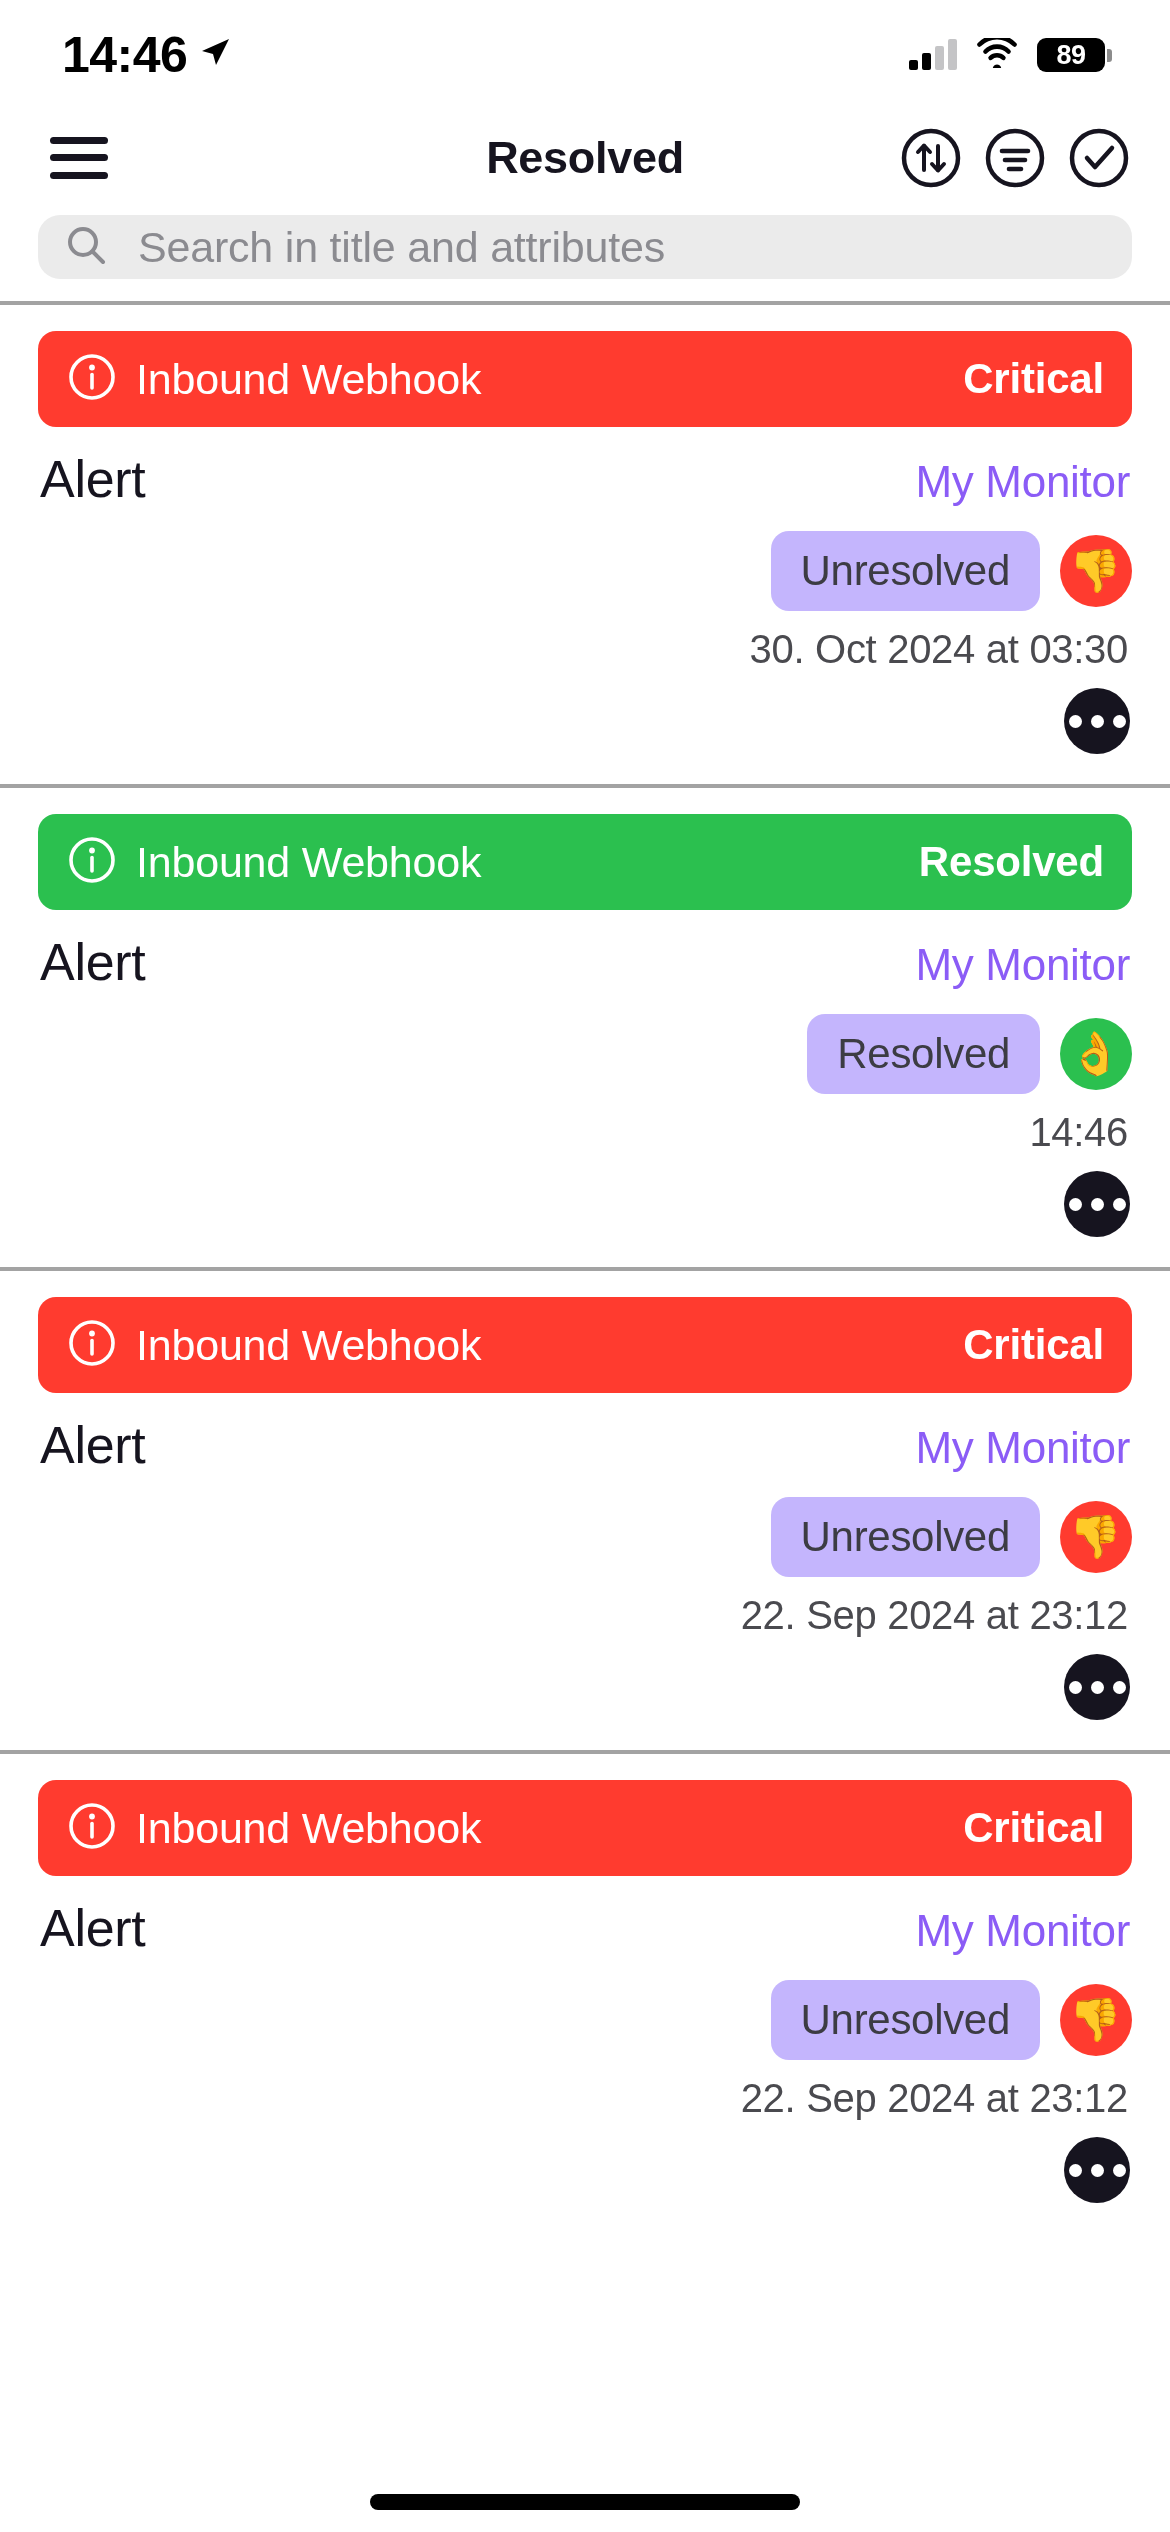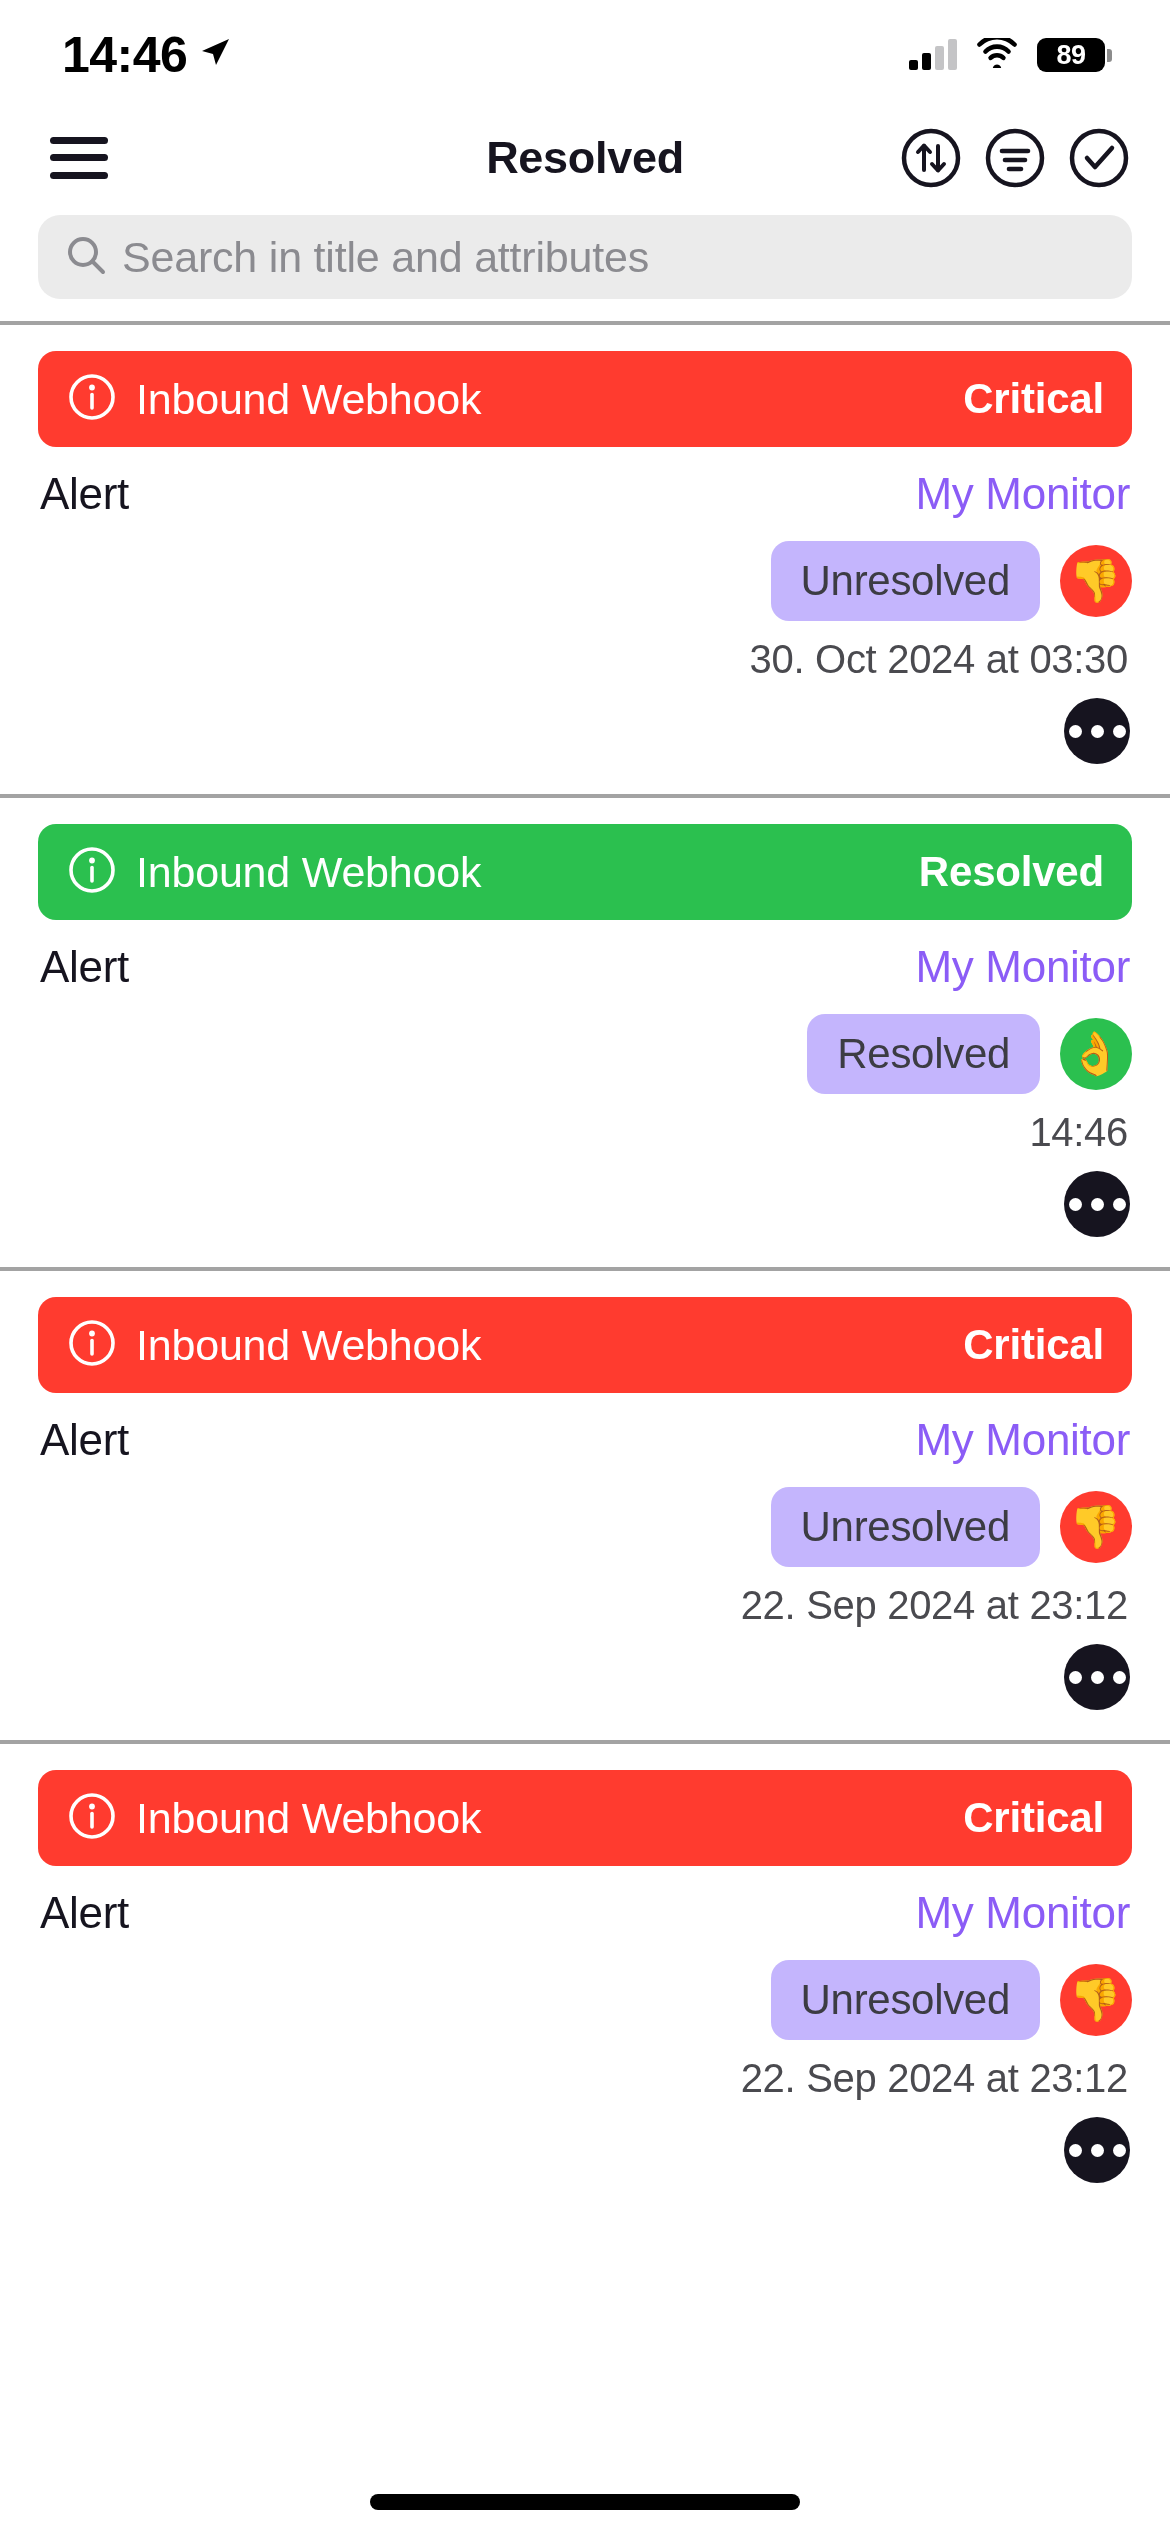--- a/index.html
+++ b/index.html
@@ -119,27 +119,27 @@
   }
   .nav-icon-btn {
     width: 62px;
     height: 62px;
     cursor: pointer;
   }
 
   
   .search-wrap { padding: 10px 38px 22px 38px; }
   .search-field {
-    height: 84px;
+    height: 64px;
     background: #ebebeb;
     border-radius: 22px;
     display: flex;
     align-items: center;
     padding: 0 26px;
-    gap: 14px;
+    gap: 30px;
   }
   .search-placeholder {
     font-size: 43px;
     color: #8b8b90;
     letter-spacing: -0.2px;
   }
 
   
   .list { }
   .incident {
@@ -166,21 +166,21 @@
     color: #ffffff;
     letter-spacing: -0.2px;
   }
   .meta-row {
     display: flex;
     align-items: baseline;
     justify-content: space-between;
     padding: 22px 2px 0 2px;
   }
   .meta-type {
-    font-size: 44px;
+    font-size: 52px;
     color: #16141f;
     letter-spacing: -0.3px;
   }
   .meta-monitor {
     font-size: 44px;
     color: #8b5cf6;
     letter-spacing: -0.3px;
   }
   .state-row {
     display: flex;

